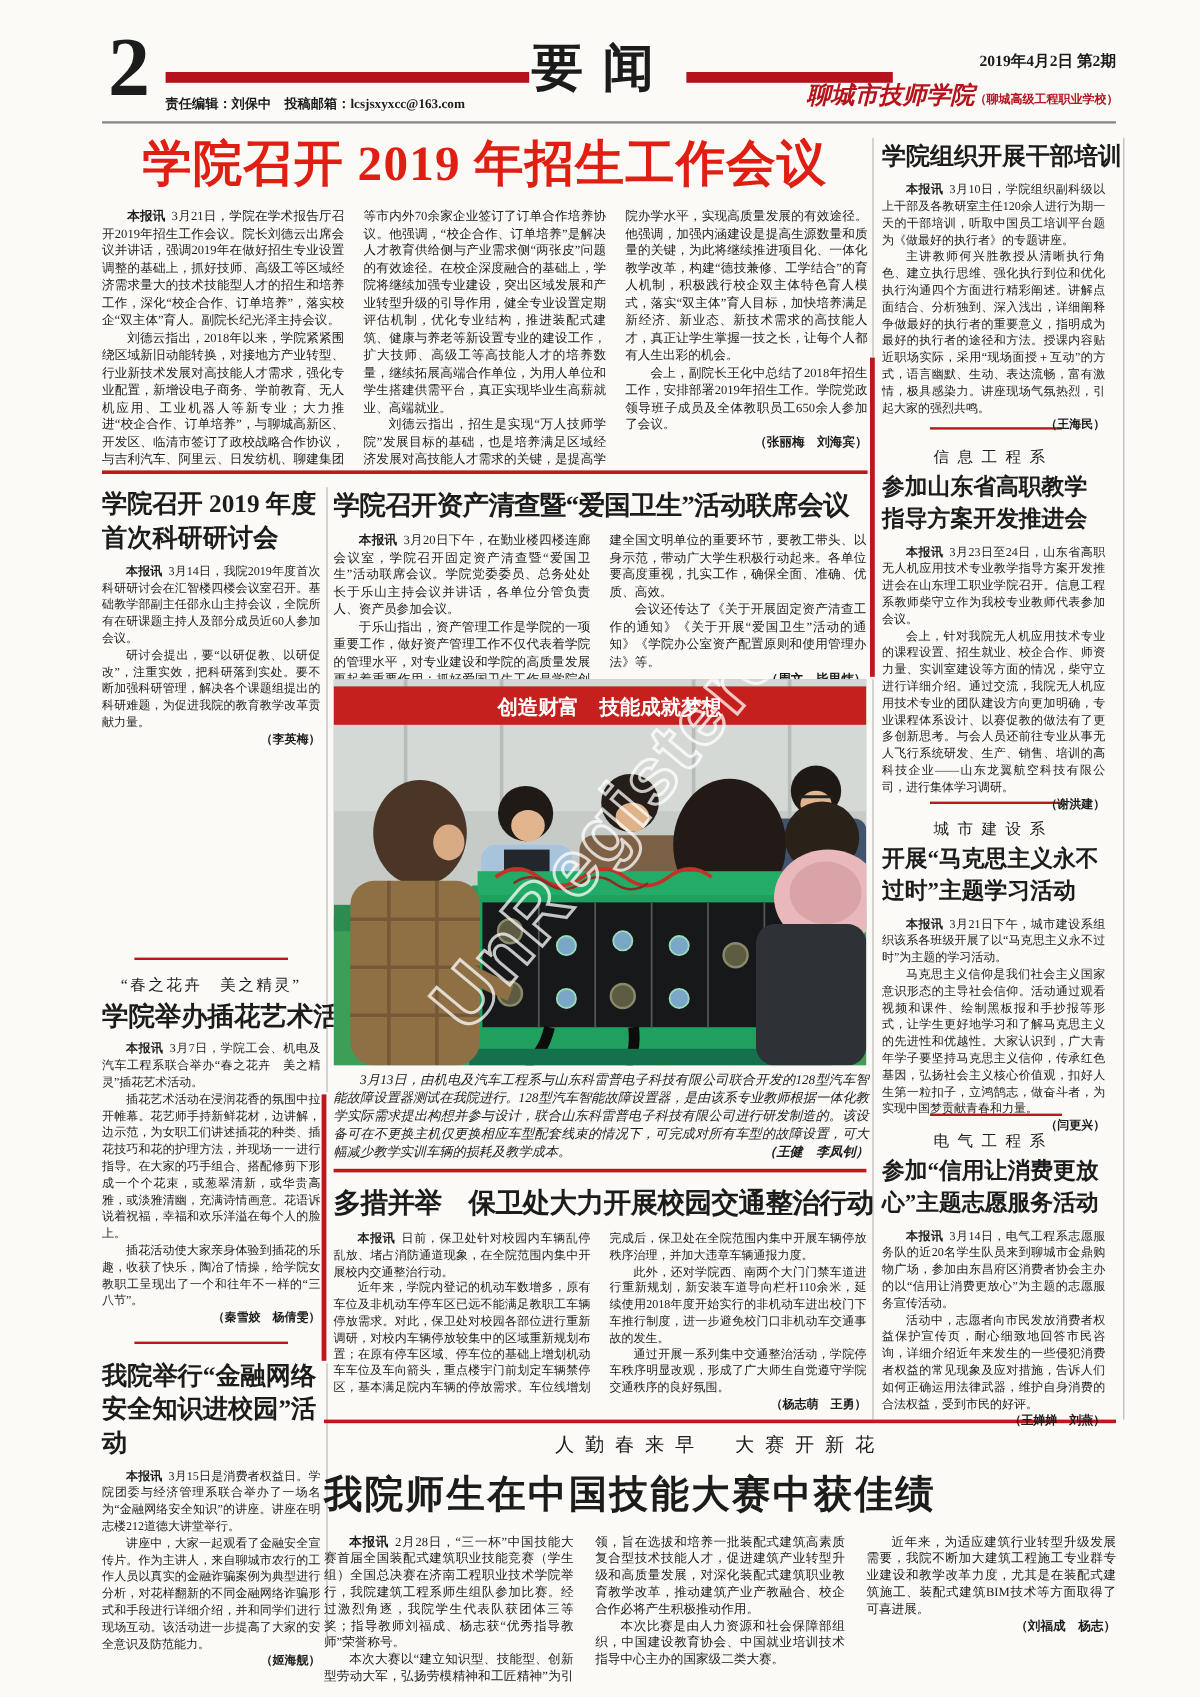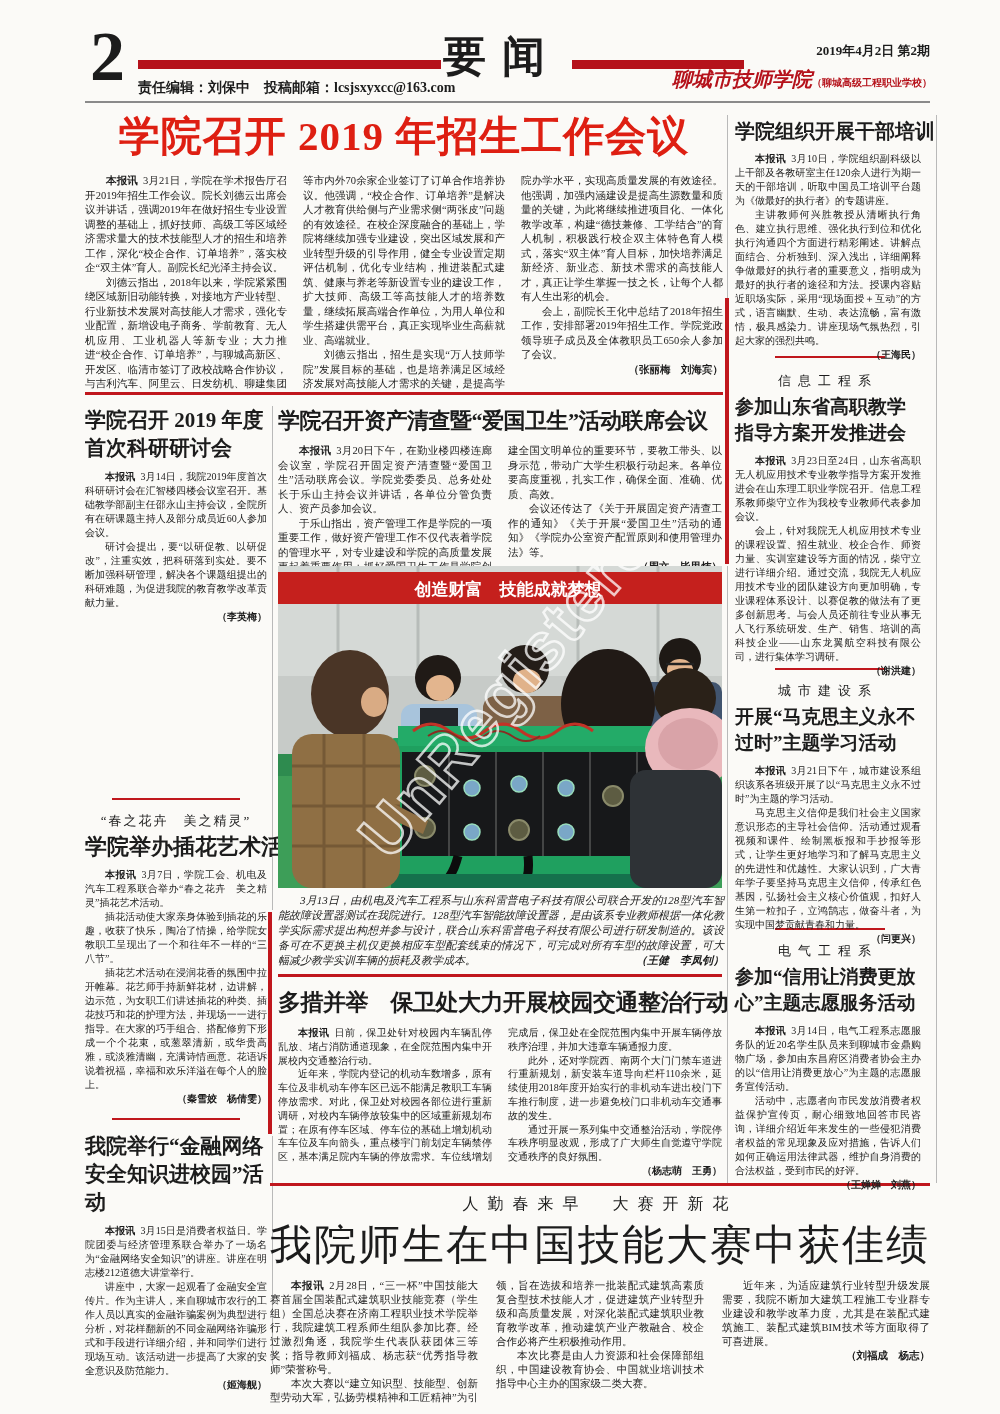--- a/index.html
+++ b/index.html
@@ -5,21 +5,21 @@
   html,body{margin:0;padding:0;}
   body{width:1000px;height:1414px;background:#fbfaf7;font-family:"Liberation Serif",serif;color:#1c1c1c;position:relative;overflow:hidden;}
   .abs{position:absolute;}
   
   .pagenum{left:90px;top:22px;font-size:70px;font-weight:bold;line-height:70px;font-family:"Liberation Serif",serif;}
   .redbar{background:#b5121b;height:9px;top:60px;}
   .section-title{left:443px;top:28px;font-size:43px;font-weight:bold;letter-spacing:16px;white-space:nowrap;}
   .dateline{left:740px;top:42px;width:190px;text-align:right;font-size:13px;font-weight:bold;}
   .masthead{left:672px;top:66px;width:260px;text-align:right;color:#b5121b;font-size:20px;font-style:italic;font-weight:bold;white-space:nowrap;}
   .masthead small{font-size:10px;font-style:normal;font-weight:bold;color:#b5121b;}
-  .editorline{left:138px;top:79px;font-size:14px;font-weight:bold;}
+  .editorline{left:138px;top:79px;font-size:11px;font-weight:bold;}
   .hrule{background:#8a8a8a;height:2px;}
   .vrule{background:#b9b9b9;width:1px;}
   .vred{background:#c0171d;width:4px;}
   .hred{background:#c0171d;height:3px;}
   .hred2{background:#c0171d;height:2px;}
   
   .para{margin:0;text-indent:2em;text-align:justify;}
   .lead{font-weight:bold;margin-right:5px;}
   .byline{text-align:right;font-weight:bold;}
   .cols3{column-count:3;column-gap:16px;}
@@ -34,21 +34,21 @@
   .hl-midart{font-size:22px;line-height:30px;white-space:nowrap;letter-spacing:-0.5px;font-family:Liberation Serif, serif;}
   .kicker{text-align:center;font-size:13px;letter-spacing:7px;margin:0 0 4px 0;white-space:nowrap;}
   .bodyblock{margin-top:6px;}
   
   .photo{left:278px;top:566px;width:444px;height:322px;overflow:hidden;background:#c9cdcb;}
   .watermark{position:absolute;left:-40px;top:70px;width:560px;text-align:center;font-family:"Liberation Sans",sans-serif;font-size:66px;font-weight:bold;color:transparent;-webkit-text-stroke:2.5px rgba(255,255,255,0.75);transform:rotate(-50deg);transform-origin:50% 50%;letter-spacing:2px;pointer-events:none;}
   .caption{left:278px;top:893px;width:446px;font-size:11px;line-height:15px;font-style:italic;text-align:justify;text-indent:2em;}
   .cap-by{float:right;font-style:italic;}
   
   .kicker-big{text-align:center;font-size:16px;letter-spacing:9px;margin:0 0 6px 0;}
-  .hl-bottom{margin:0 0 10px 0;font-family:"Liberation Sans",sans-serif;font-size:42px;line-height:48px;font-weight:400;text-align:left;letter-spacing:2px;white-space:nowrap;}
+  .hl-bottom{margin:0 0 10px 0;font-family:"Liberation Sans",sans-serif;font-size:32px;line-height:48px;font-weight:700;text-align:left;letter-spacing:2px;white-space:nowrap;}
   .cols3b{column-count:3;column-gap:18px;font-size:10.5px;line-height:14px;}
 </style>
 </head>
 <body>
 
 <div class="abs pagenum">2</div>
 <div class="abs redbar" style="left:138px;width:303px;"></div>
 <div class="abs section-title">要闻</div>
 <div class="abs redbar" style="left:572px;width:172px;"></div>
 <div class="abs dateline">2019年4月2日  第2期</div>
@@ -90,22 +90,22 @@
     <p class="para">研讨会提出，要“以研促教、以研促改”，注重实效，把科研落到实处。要不断加强科研管理，解决各个课题组提出的科研难题，为促进我院的教育教学改革贡献力量。</p>
     <div class="byline">（李英梅）</div>
   </div>
 </div>
 
 <div class="abs" style="left:85px;top:812px;width:182px;">
   <p class="kicker" style="letter-spacing:2px;">“春之花卉　美之精灵”</p>
   <h2 class="hl2 hl-one">学院举办插花艺术活动</h2>
   <div class="small">
     <p class="para"><b class="lead">本报讯</b><span>3月7日，学院工会、机电及汽车工程系联合举办“春之花卉　美之精灵”插花艺术活动。</span></p>
+    <p class="para">插花艺术活动在浸润花香的氛围中拉开帷幕。花艺师手持新鲜花材，边讲解，边示范，为女职工们讲述插花的种类、插花技巧和花的护理方法，并现场一一进行指导。在大家的巧手组合、搭配修剪下形成一个个花束，或葱翠清新，或华贵高雅，或淡雅清幽，充满诗情画意。花语诉说着祝福，幸福和欢乐洋溢在每个人的脸上。</p>
     <p class="para">插花活动使大家亲身体验到插花的乐趣，收获了快乐，陶冶了情操，给学院女教职工呈现出了一个和往年不一样的“三八节”。</p>
-    <p class="para">插花艺术活动在浸润花香的氛围中拉开帷幕。花艺师手持新鲜花材，边讲解，边示范，为女职工们讲述插花的种类、插花技巧和花的护理方法，并现场一一进行指导。在大家的巧手组合、搭配修剪下形成一个个花束，或葱翠清新，或华贵高雅，或淡雅清幽，充满诗情画意。花语诉说着祝福，幸福和欢乐洋溢在每个人的脸上。</p>
     <div class="byline">（秦雪姣　杨倩雯）</div>
   </div>
 </div>
 
 <div class="abs" style="left:85px;top:1132px;width:182px;">
   <h2 class="hl2 hl-left">我院举行“金融网络安全知识进校园”活动</h2>
   <div class="small">
     <p class="para"><b class="lead">本报讯</b><span>3月15日是消费者权益日。学院团委与经济管理系联合举办了一场名为“金融网络安全知识”的讲座。讲座在明志楼212道德大讲堂举行。</span></p>
     <p class="para">讲座中，大家一起观看了金融安全宣传片。作为主讲人，来自聊城市农行的工作人员以真实的金融诈骗案例为典型进行分析，对花样翻新的不同金融网络诈骗形式和手段进行详细介绍，并和同学们进行现场互动。该活动进一步提高了大家的安全意识及防范能力。</p>
     <div class="byline">（姬海舰）</div>

